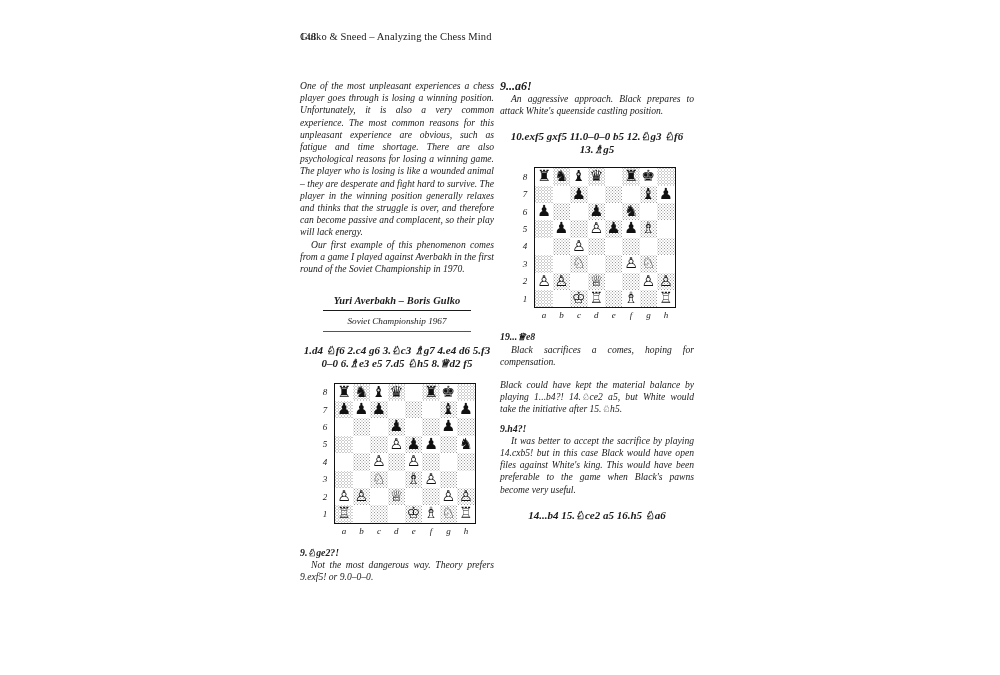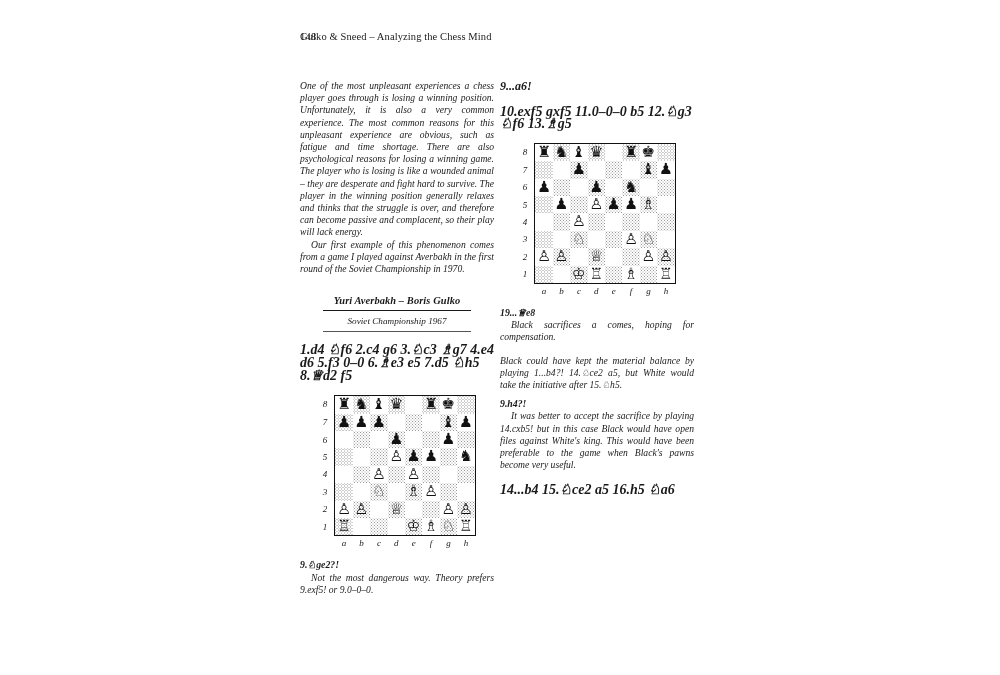--- a/index.html
+++ b/index.html
@@ -89,23 +89,23 @@
     padding-bottom: 3.5px;
   }
   .rule-thin {
     width: 148px;
     height: 0.7px;
     background: #555;
     margin: 0 auto;
   }
   .moves {
     font-weight: bold;
-    font-size: 14px;
+    font-size: 11px;
     line-height: 12.6px;
-    text-align: left;
+    text-align: center;
     margin-top: 13px;
     letter-spacing: 0px;
   }
   .movehead {
     font-weight: bold;
     font-size: 12px;
     line-height: 12.6px;
   }
 
   
@@ -360,20 +360,21 @@
       </table>
     </div>
 
     <div class="caption-move">9.♘ge2?!</div>
     <p class="indent">Not the most dangerous way. Theory prefers 9.exf5! or 9.0–0–0.</p>
   </div>
 
   <div class="col col-right">
 
     <div class="movehead">9...a6!</div>
+    <p class="indent">An aggressive approach. Black prepares to attack White's queenside castling position.</p>
 
     <div class="moves">10.exf5 gxf5 11.0–0–0 b5 12.♘g3 ♘f6 13.♗g5</div>
 
     <div class="diagram d2">
       <table class="boardwrap">
         <tbody id="board2-body">
             <tr>
               <td class="ranklbl">8</td>
               <td class="sq light" style="border-top: 1.3px solid rgb(17, 17, 17); border-left: 1.3px solid rgb(17, 17, 17);">
                 <span class="piece black">♜</span>

